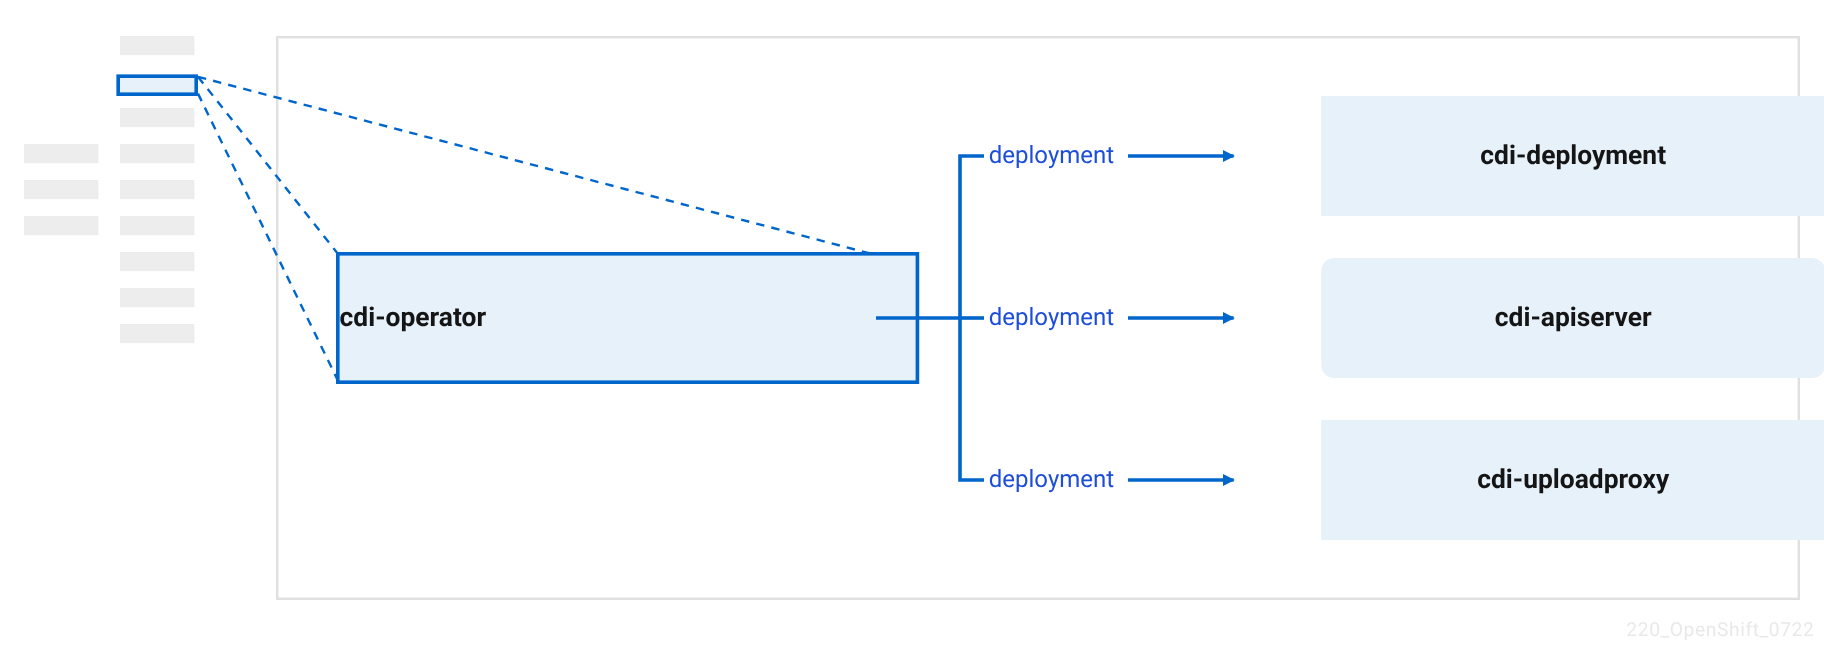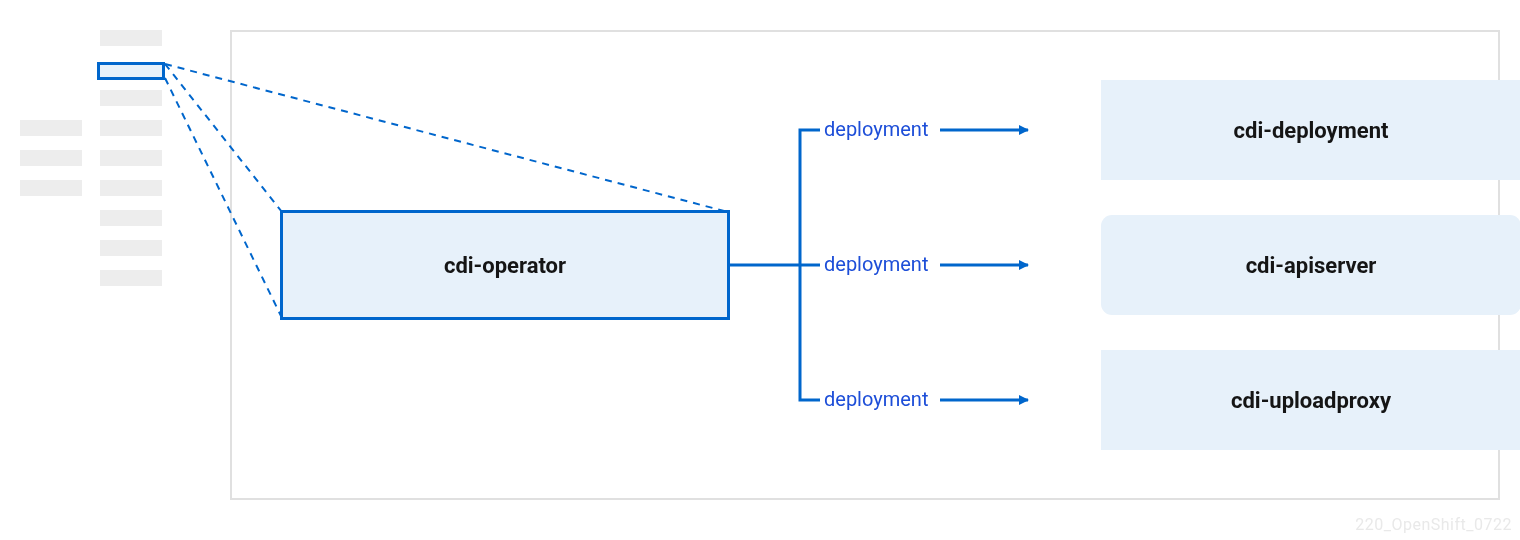--- a/index.html
+++ b/index.html
@@ -18,28 +18,27 @@
     top: 30px;
     width: 1270px;
     height: 470px;
     border: 2px solid #e0e0e0;
     box-sizing: border-box;
   }
   .operator-box {
     position: absolute;
     left: 280px;
     top: 210px;
-    width: 450px;
+    width: 486px;
     height: 110px;
     background: #e7f1fa;
     border: 3px solid #0066cc;
     box-sizing: border-box;
     display: flex;
     align-items: center;
-    justify-content: center;
     font-weight: 700;
     font-size: 22px;
     color: #151515;
   }
   .deploy-box {
     position: absolute;
     left: 1101px;
     width: 420px;
     height: 100px;
     background: #e7f1fa;

